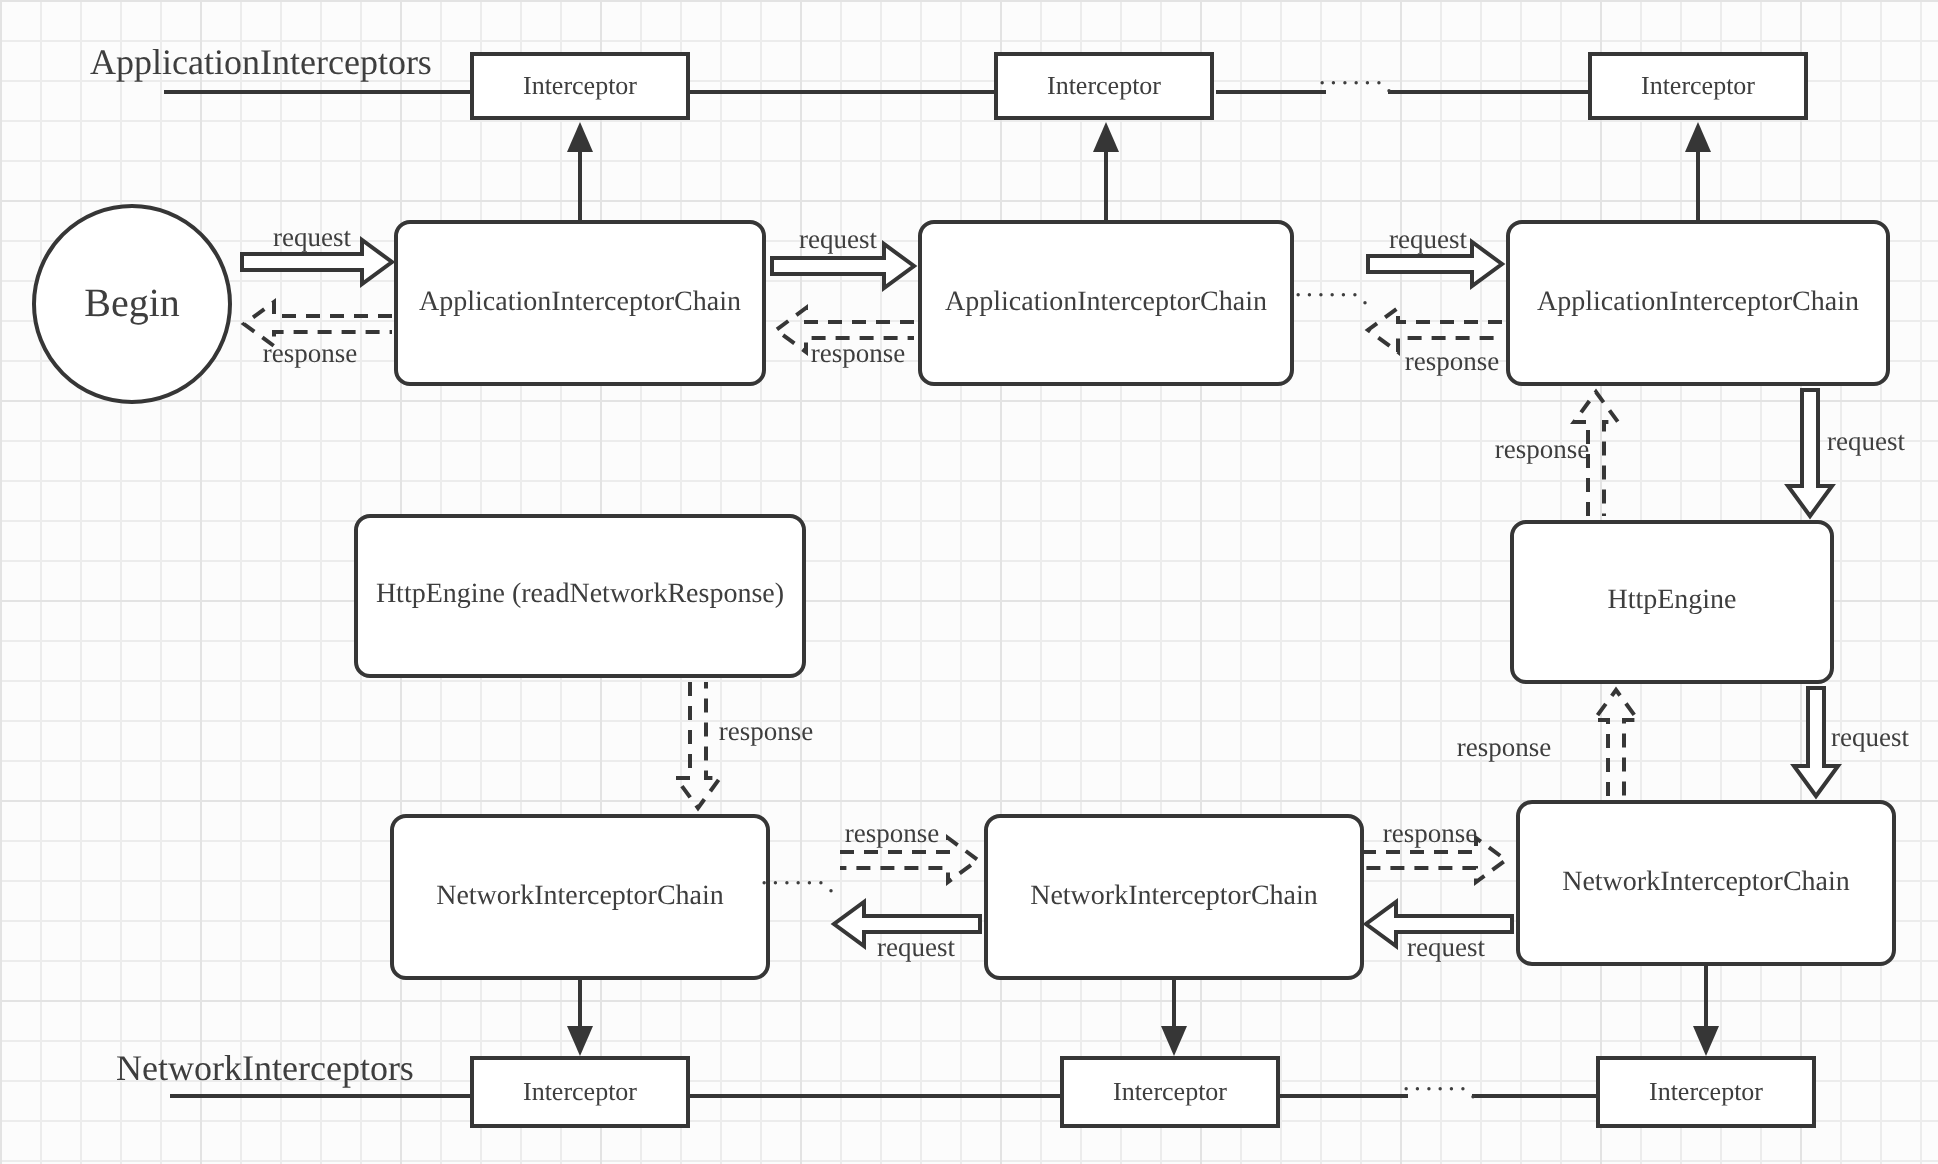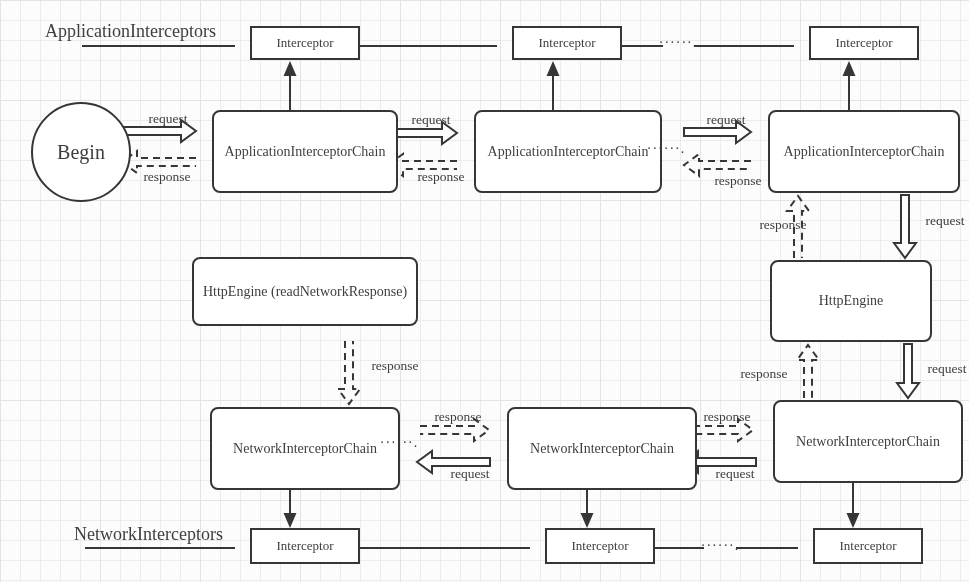--- a/index.html
+++ b/index.html
@@ -26,31 +26,31 @@
   }
   #edges{position:absolute;left:0;top:0;}
   .rail{stroke:var(--stroke);stroke-width:2;fill:none;}
   .hollow{fill:var(--box-bg);stroke:var(--stroke);stroke-width:2;stroke-linejoin:miter;}
   .dashed{fill:none;stroke:var(--stroke);stroke-width:2;stroke-dasharray:7 5;}
   .solid-line{stroke:var(--stroke);stroke-width:2;}
   .solid-head{fill:var(--stroke);stroke:none;}
   .box{
     position:absolute;border:2px solid var(--stroke);background:var(--box-bg);
     display:flex;flex-direction:column;align-items:center;justify-content:center;
-    color:var(--text);text-align:center;line-height:1.25;margin-left:15px;
+    color:var(--text);text-align:center;line-height:1.25;
   }
   .rounded{border-radius:8px;}
   .circle{border-radius:50%;}
   .small-box{font-size:13px;}
   .chain-box{font-size:14px;}
   .begin-box{font-size:20px;}
   .title{position:absolute;font-size:18px;color:var(--text);white-space:nowrap;}
   .elabel{
     position:absolute;transform:translate(-50%,-50%);
-    font-size:13.5px;color:var(--text);white-space:nowrap;margin-left:12px;
+    font-size:13.5px;color:var(--text);white-space:nowrap;
   }
   .dots{
     position:absolute;transform:translate(-50%,-50%);
     font-size:14px;letter-spacing:1px;color:var(--text);white-space:nowrap;
   }
 </style>
 </head>
 <body>
 
 <div id="canvas">
@@ -104,21 +104,21 @@
     <path class="dashed" d="M345,341 V389 H338 L349,404 L360,389 H353 V341"></path>
 
     <path class="dashed" d="M420,426 H474 V419 L489,430 L474,441 V434 H420"></path>
     <path class="dashed" d="M681,426 H738 V419 L753,430 L738,441 V434 H681"></path>
 
     <path class="hollow" d="M490,458 H432 V451 L417,462 L432,473 V466 H490 Z"></path>
     <path class="hollow" d="M756,458 H698 V451 L683,462 L698,473 V466 H756 Z"></path>
   </svg>
 
   <div class="title" style="left:45px;top:21px;">ApplicationInterceptors</div>
-  <div class="title" style="left:74px;top:524px;">NetworkInterceptors</div>
+  <div class="title" style="left:58px;top:524px;">NetworkInterceptors</div>
 
   <div class="box small-box" style="left:235px;top:26px;width:110px;height:34px;">
     <span>Interceptor</span>
   </div>
   <div class="box small-box" style="left:497px;top:26px;width:110px;height:34px;">
     <span>Interceptor</span>
   </div>
   <div class="box small-box" style="left:794px;top:26px;width:110px;height:34px;">
     <span>Interceptor</span>
   </div>
@@ -130,21 +130,21 @@
   <div class="box rounded chain-box" style="left:197px;top:110px;width:186px;height:83px;">
     <span>ApplicationInterceptorChain</span>
   </div>
   <div class="box rounded chain-box" style="left:459px;top:110px;width:188px;height:83px;">
     <span>ApplicationInterceptorChain</span>
   </div>
   <div class="box rounded chain-box" style="left:753px;top:110px;width:192px;height:83px;">
     <span>ApplicationInterceptorChain</span>
   </div>
 
-  <div class="box rounded chain-box" style="left:177px;top:257px;width:226px;height:69px;">
+  <div class="box rounded chain-box" style="left:177px;top:257px;width:226px;height:82px;">
     <span>HttpEngine (readNetworkResponse)</span>
   </div>
   <div class="box rounded chain-box" style="left:755px;top:260px;width:162px;height:82px;">
     <span>HttpEngine</span>
   </div>
 
   <div class="box rounded chain-box" style="left:195px;top:407px;width:190px;height:83px;">
     <span>NetworkInterceptorChain</span>
   </div>
   <div class="box rounded chain-box" style="left:492px;top:407px;width:190px;height:83px;">

